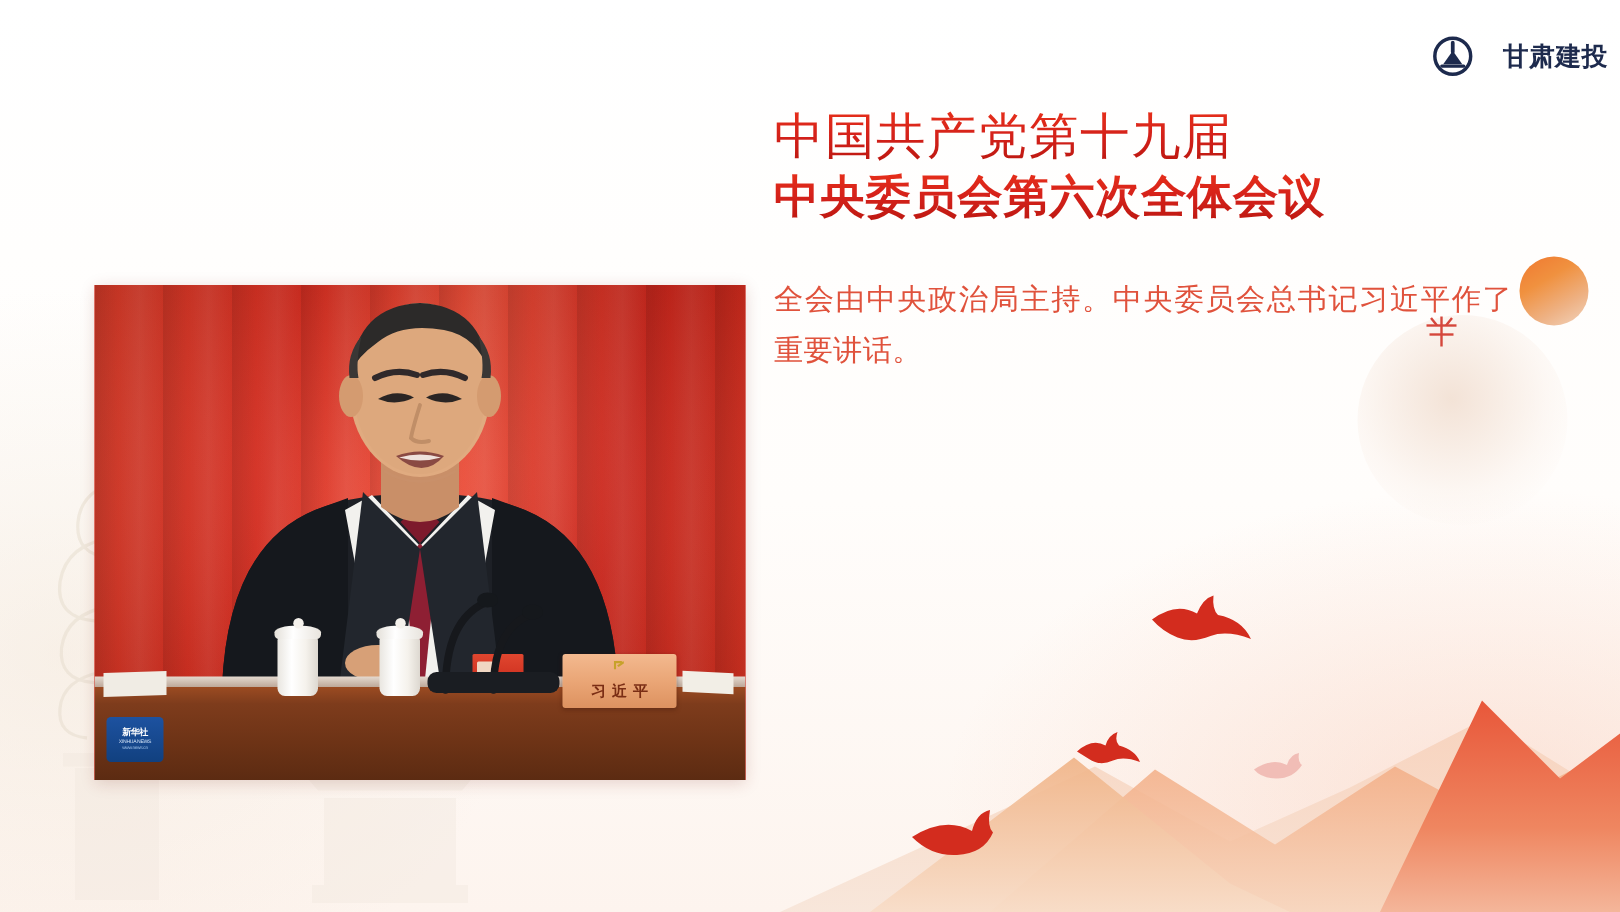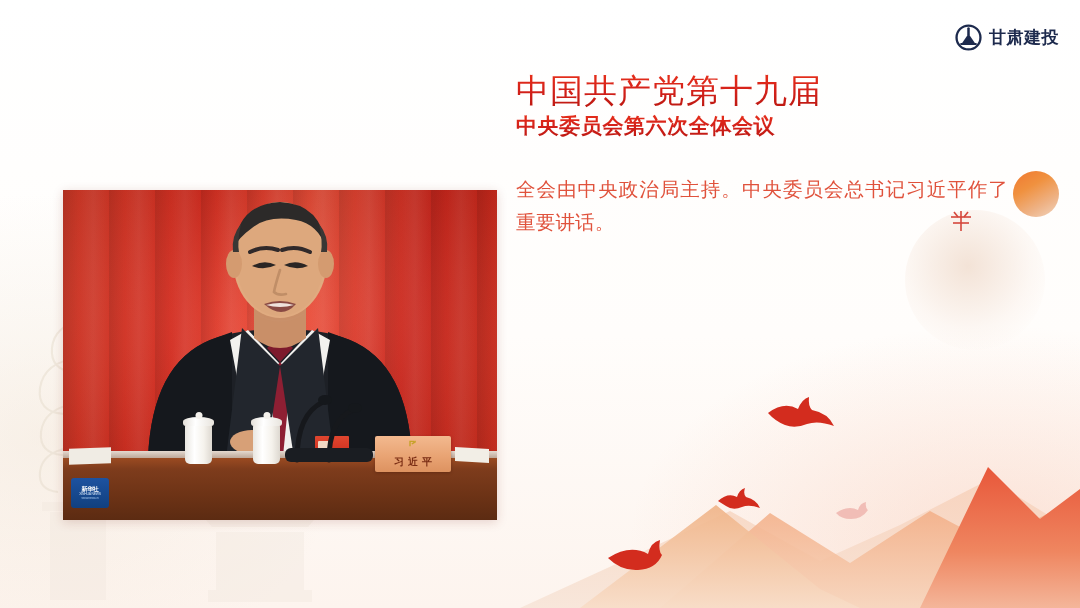--- a/index.html
+++ b/index.html
@@ -94,21 +94,21 @@
     height: 215px;
   }
 
   
   .logo-row {
     position: absolute;
     left: 955px;
     top: 24px;
     display: flex;
     align-items: center;
-    gap: 7px;
+    gap: 20px;
   }
   .logo-mark { width: 27px; height: 27px; display: block; }
   .logo-text {
     font-size: 17px;
     font-weight: 700;
     color: #1d2a4d;
     letter-spacing: 0.5px;
     white-space: nowrap;
     line-height: 1;
   }
@@ -282,21 +282,21 @@
     line-height: 1.18;
     letter-spacing: 1px;
     background: linear-gradient(180deg, #e8301a 0%, #d4211a 48%, #b8160f 100%);
     -webkit-background-clip: text;
     background-clip: text;
     color: transparent;
     margin: 0;
     white-space: nowrap;
   }
   .title-2 {
-    font-size: 21px;
+    font-size: 30px;
     font-weight: 700;
     line-height: 1.28;
     letter-spacing: 0.6px;
     background: linear-gradient(180deg, #e8301a 0%, #d4211a 48%, #b8160f 100%);
     -webkit-background-clip: text;
     background-clip: text;
     color: transparent;
     margin: 2px 0 0 0;
     white-space: nowrap;
     font-family: Liberation Serif, serif;

